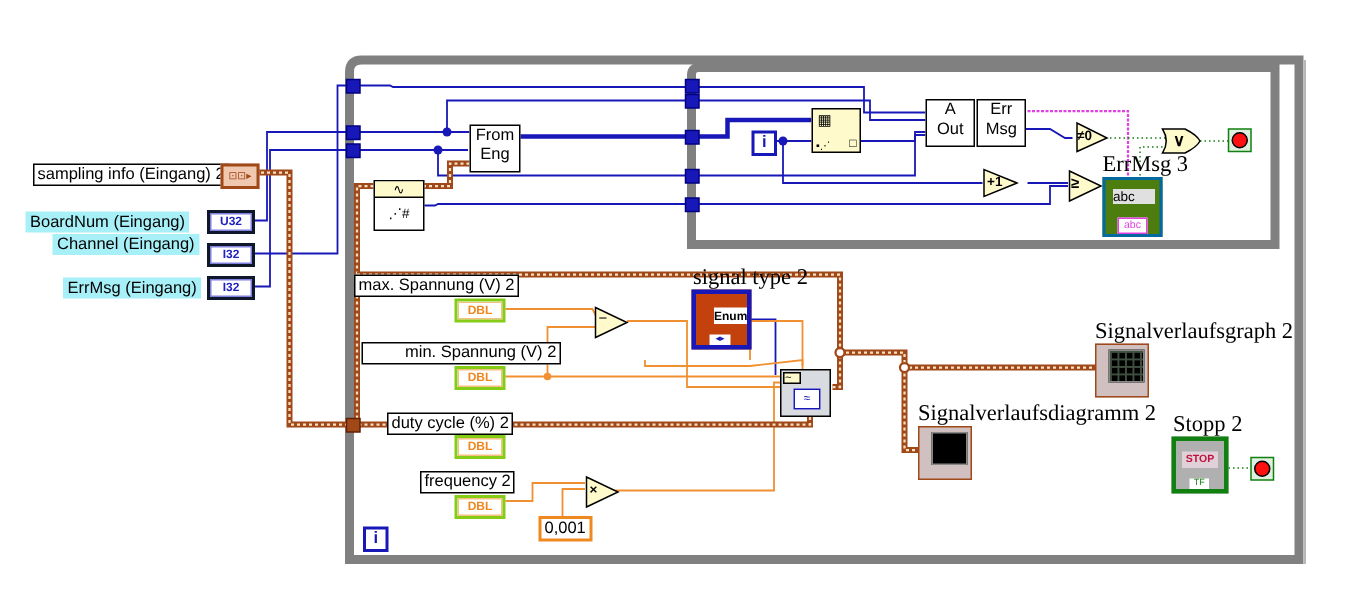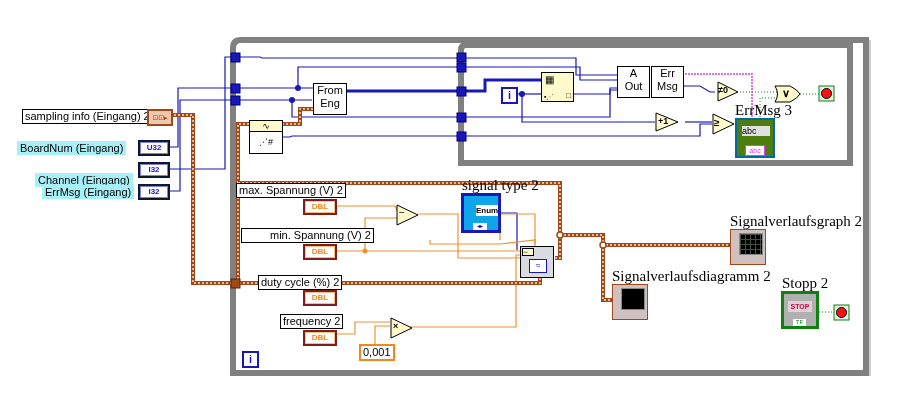--- a/index.html
+++ b/index.html
@@ -4,21 +4,21 @@
   <style>
     html, body { margin: 0; padding: 0; background: #ffffff; }
     body { width: 912px; height: 406px; position: relative; overflow: hidden; font-family: "Liberation Sans", sans-serif; }
     #canvas { position: absolute; left: 0; top: 0; }
     .abs { position: absolute; }
     .label-box { position: absolute; background: #fff; border: 1px solid #000; font-size: 11px; line-height: 13px; padding: 0 2px; white-space: nowrap; color: #000; font-family: "Liberation Sans", sans-serif; }
     .cyan-label { position: absolute; background: #a8f0f8; font-size: 11px; line-height: 14px; padding: 0 3px; white-space: nowrap; color: #000; }
     .serif-label { position: absolute; font-family: "Liberation Serif", serif; font-size: 15px; line-height: 14px; white-space: nowrap; color: #000; }
     .term { position: absolute; height: 12px; font-size: 8px; font-weight: bold; text-align: center; line-height: 12px; font-family: "Liberation Sans", sans-serif; }
     .term-blue { background: #fff; border: 2px solid #0f172a; color: #2020c0; box-shadow: inset 0 0 0 1px #8080e0; }
-    .term-orange { background: #fff; border: 2px solid #7f1d1d; color: #f08820; box-shadow: inset 0 0 0 1px #f8c080; }
+    .term-orange { background: #fff; border: 2px solid #84cc16; color: #f08820; box-shadow: inset 0 0 0 1px #f8c080; }
     .node { position: absolute; background: #fff; border: 1px solid #000; font-size: 11px; text-align: center; line-height: 13px; color: #000; }
     .const-box { position: absolute; background: #fff; border: 2px solid #f08820; font-size: 11px; line-height: 13px; padding: 0 2px; color: #000; }
   </style>
 </head>
 <body>
 
 <svg id="canvas" width="912" height="406">
 
   <g>
     <path d="M233,373 L233,48 Q233,40 241,40 L866,40 L866,373 Z" fill="none" stroke="#808080" stroke-width="6"></path>
@@ -142,21 +142,21 @@
     <circle cx="841.5" cy="312.5" r="5" fill="#ff1010" stroke="#000"></circle>
   </g>
 </svg>
 
 <div class="label-box" style="left:22px;top:109px;">sampling info (Eingang) 2</div>
 <div class="abs" style="left:147px;top:109px;width:22px;height:13px;background:#f0c8b0;border:2px solid #a04818;font-size:7px;line-height:13px;color:#a04818;text-align:center;">⊡⊡▸</div>
 
 <div class="cyan-label" style="left:17px;top:141px;">BoardNum (Eingang)</div>
 <div class="term term-blue" style="left:138px;top:140px;width:28px;">U32</div>
 
-<div class="cyan-label" style="left:35px;top:173px;">Channel (Eingang)</div>
+<div class="cyan-label" style="left:35px;top:156px;">Channel (Eingang)</div>
 <div class="term term-blue" style="left:138px;top:162px;width:28px;">I32</div>
 
 <div class="cyan-label" style="left:42px;top:185px;">ErrMsg (Eingang)</div>
 <div class="term term-blue" style="left:138px;top:184px;width:28px;">I32</div>
 
 <div class="abs" style="left:249px;top:120px;width:32px;height:32px;border:1px solid #000;background:#fff;">
   <div style="height:10px;background:#fffacc;border-bottom:1px solid #000;font-size:9px;line-height:10px;text-align:center;">∿</div>
   <div style="font-size:9px;text-align:center;line-height:20px;">⋰#</div>
 </div>
 
@@ -206,21 +206,21 @@
 <div class="term term-orange" style="left:303px;top:290px;width:30px;">DBL</div>
 
 <div class="label-box" style="left:280px;top:314px;">frequency 2</div>
 <div class="term term-orange" style="left:303px;top:330px;width:30px;">DBL</div>
 
 <div class="const-box" style="left:359px;top:344px;">0,001</div>
 
 <div class="abs" style="left:242px;top:351px;width:13px;height:13px;border:2px solid #1818b8;background:#fff;color:#1818b8;font-weight:bold;font-size:11px;line-height:13px;text-align:center;">i</div>
 
 <div class="serif-label" style="left:462px;top:178px;">signal type 2</div>
-<div class="abs" style="left:461px;top:193px;width:34px;height:34px;border:3px solid #1818b8;background:#0ea5e9;">
+<div class="abs" style="left:461px;top:193px;width:34px;height:34px;border:3px solid #1818b8;background:#c2410c;">
   <div style="position:absolute;left:12px;top:9px;width:22px;height:11px;background:#fff;font-size:8px;font-weight:bold;line-height:11px;">Enum</div>
   <div style="position:absolute;left:9px;bottom:0;width:14px;height:7px;background:#fff;color:#1818b8;font-size:6px;line-height:7px;text-align:center;">◂▸</div>
 </div>
 
 <div class="abs" style="left:520px;top:246px;width:32px;height:30px;border:1px solid #000;background:#d8dce0;">
   <div style="position:absolute;left:1px;top:1px;width:10px;height:6px;background:#fffacc;border:1px solid #000;font-size:6px;line-height:6px;">∼</div>
   <div style="position:absolute;left:8px;top:12px;width:16px;height:12px;background:#fff;border:1px solid #1818b8;font-size:8px;line-height:12px;text-align:center;color:#1818b8;">≈</div>
 </div>
 
 <div class="serif-label" style="left:730px;top:214px;">Signalverlaufsgraph 2</div>

